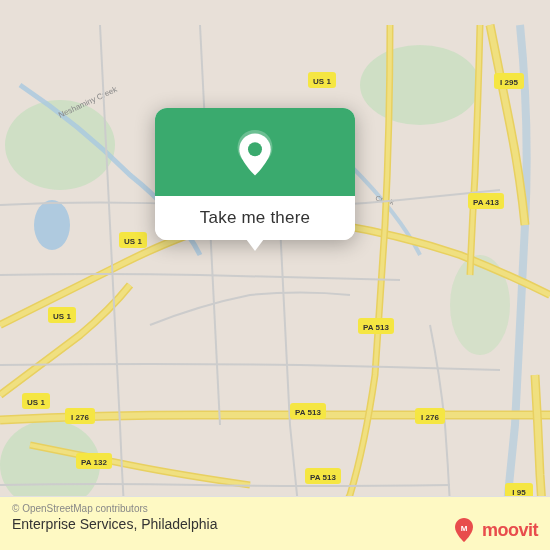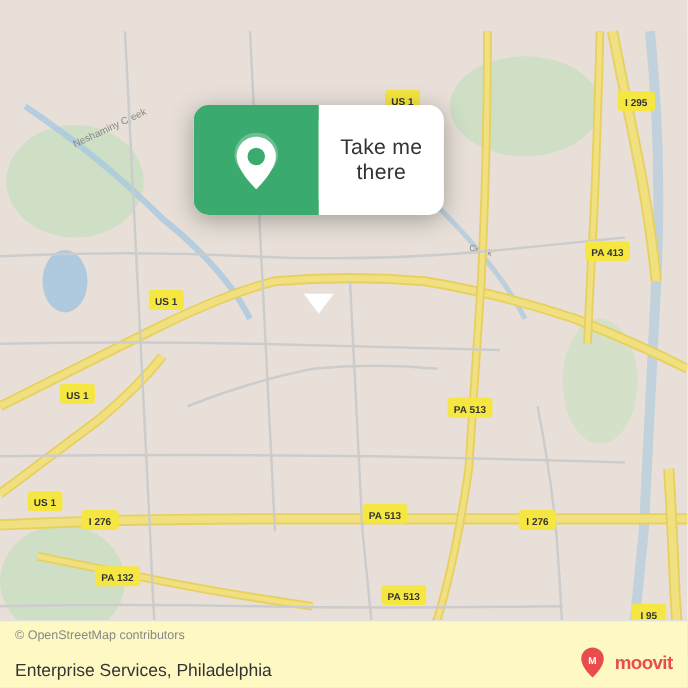--- a/index.html
+++ b/index.html
@@ -22,28 +22,28 @@
     
     #map-svg {
       position: absolute;
       top: 0; left: 0;
       width: 100%; height: 100%;
     }
 
     
     #popup-card {
       position: absolute;
-      top: 84px;
+      top: 108px;
       left: 155px;
       width: 200px;
       background: white;
       border-radius: 12px;
       box-shadow: 0 4px 20px rgba(0,0,0,0.3);
       display: flex;
-      flex-direction: row;
+      flex-direction: column;
       align-items: center;
       overflow: hidden;
       z-index: 10;
     }
 
     #popup-green-area {
       background: #3aaa6e;
       width: 100%;
       padding: 22px 0 18px 0;
       display: flex;
@@ -97,21 +97,21 @@
     }
 
     #copyright-text {
       font-size: 10px;
       color: #888;
       margin-bottom: 2px;
     }
 
     #bottom-info-row {
       display: flex;
-      align-items: flex-end;
+      align-items: flex-start;
       justify-content: space-between;
     }
 
     #place-info {
       font-size: 14px;
       color: #333;
       font-weight: 400;
     }
 
     #moovit-logo {
@@ -119,21 +119,21 @@
       align-items: center;
       gap: 4px;
     }
 
     #moovit-icon {
       width: 28px;
       height: 28px;
     }
 
     #moovit-text {
-      font-size: 15px;
+      font-size: 18px;
       font-weight: bold;
       color: #e84c4c;
       letter-spacing: -0.5px;
     }
   </style>
 </head>
 <body>
 
 <div id="map-container">
 

